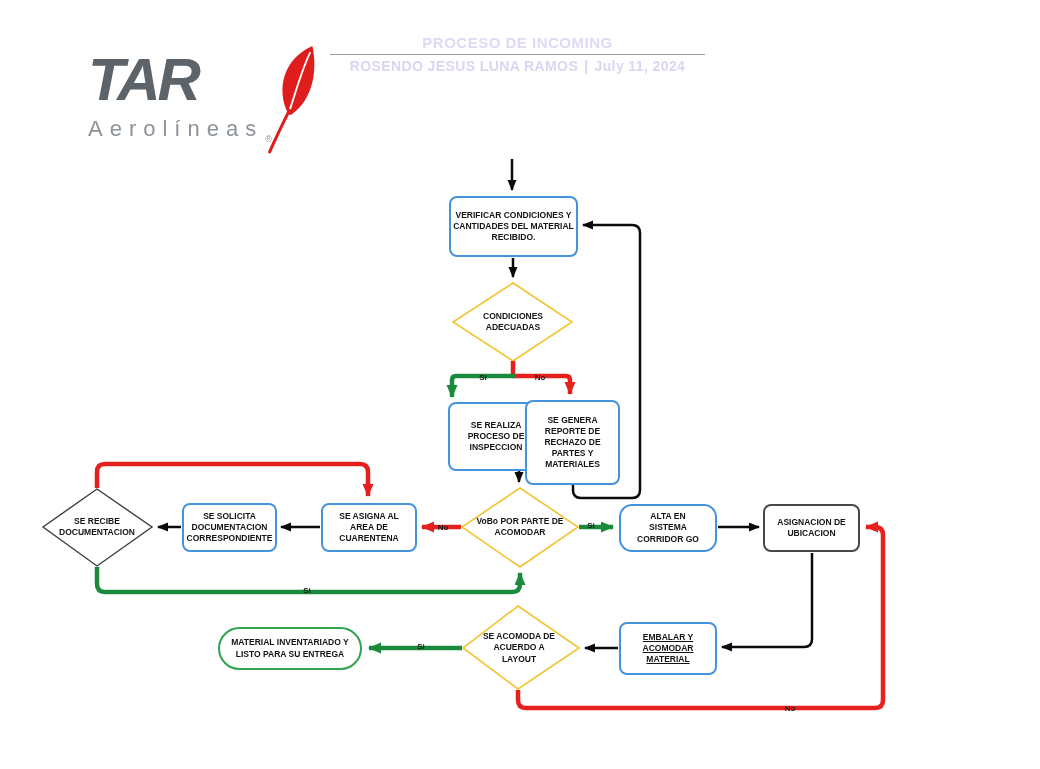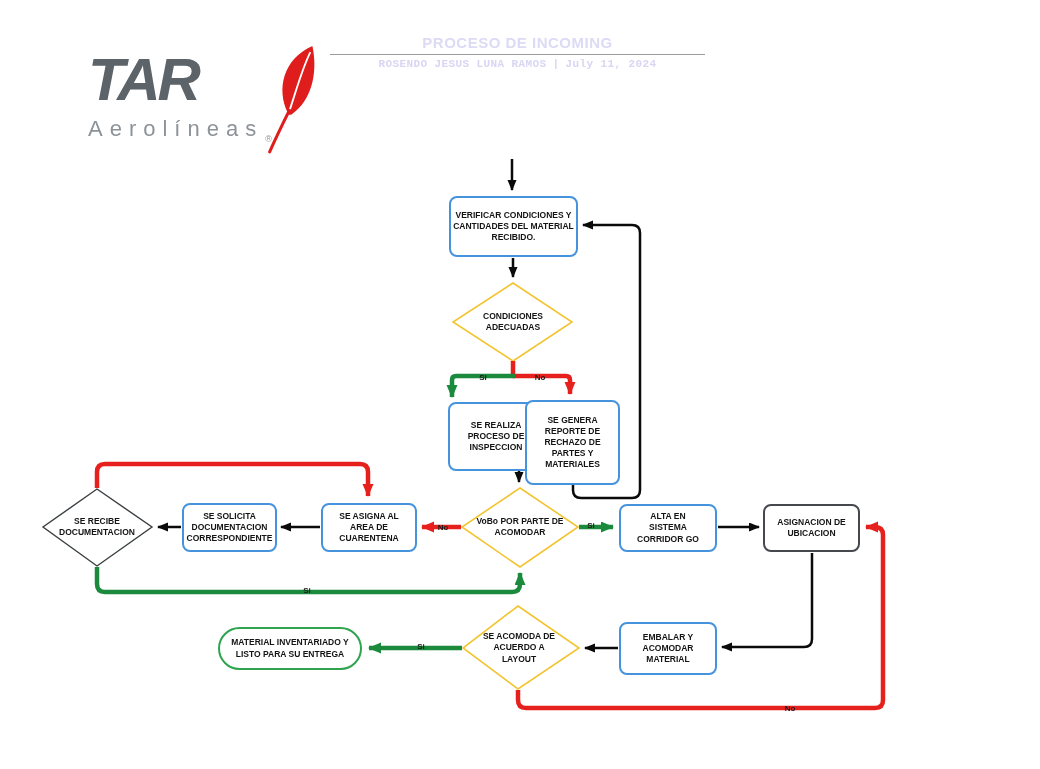--- a/index.html
+++ b/index.html
@@ -3,21 +3,21 @@
 <meta charset="utf-8">
 <style>
   html,body{margin:0;padding:0;background:#ffffff;}
   .stage{position:relative;width:1040px;height:769px;background:#ffffff;overflow:hidden;
          font-family:"Liberation Sans",sans-serif;}
 
   
   .header{position:absolute;left:310px;top:34px;width:415px;text-align:center;}
   .header .title{font-size:15px;font-weight:bold;letter-spacing:.5px;color:#dcdaf5;}
   .header .divider{height:0;border-top:1.5px solid #9c9c9c;margin:3px 20px 3px 20px;}
-  .header .subtitle{font-size:11px;font-weight:bold;letter-spacing:.4px;color:#d8d6f3;font-family:Liberation Mono, monospace;}
+  .header .subtitle{font-size:14px;font-weight:bold;letter-spacing:.4px;color:#d8d6f3;}
   .header .subtitle .sep{margin:0 6px;}
 
   
   .logo{position:absolute;left:88px;top:50px;width:240px;}
   .logo .brand{font-size:60px;line-height:60px;font-weight:800;font-style:italic;
                letter-spacing:-3px;color:#5c6369;}
   .logo .feather{position:absolute;left:158px;top:-6px;}
   .logo .subbrand{margin-top:6px;font-size:22px;letter-spacing:7px;color:#8d9398;font-weight:400;}
   .logo .reg{font-size:9px;color:#8d9398;letter-spacing:0;vertical-align:-6px;margin-left:2px;}
 
@@ -133,29 +133,29 @@
     </div>
 
   <div class="node proc" style="left:182px;top:503px;width:95px;height:49px;padding:3px 4px;">
     <span>SE SOLICITA DOCUMENTACION CORRESPONDIENTE</span>
     </div>
 
   <div class="dtext" style="left:52px;top:505px;width:90px;height:44px;">
     <span>SE RECIBE DOCUMENTACION</span>
     </div>
 
-  <div class="node proc" style="left:619px;top:504px;width:98px;height:48px;padding:3px 14px;">
+  <div class="node proc" style="left:619px;top:504px;width:98px;height:48px;padding:3px 14px;border-radius:13px;">
     <span>ALTA EN SISTEMA CORRIDOR GO</span>
     </div>
 
   <div class="node proc-gray" style="left:763px;top:504px;width:97px;height:48px;padding:3px 6px;">
     <span>ASIGNACION DE UBICACION</span>
     </div>
 
-  <div class="node proc" style="left:619px;top:622px;width:98px;height:53px;padding:3px 2px;">
+  <div class="node proc" style="left:619px;top:622px;width:98px;height:53px;padding:3px 2px;text-decoration:underline;">
     <span>EMBALAR Y ACOMODAR MATERIAL</span>
     </div>
 
   <div class="dtext" style="left:479px;top:626px;width:80px;height:44px;">
     <span>SE ACOMODA DE ACUERDO A LAYOUT</span>
     </div>
 
   <div class="node term" style="left:218px;top:627px;width:144px;height:43px;padding:3px 7px;">
     <span>MATERIAL INVENTARIADO Y LISTO PARA SU ENTREGA</span>
     </div>

